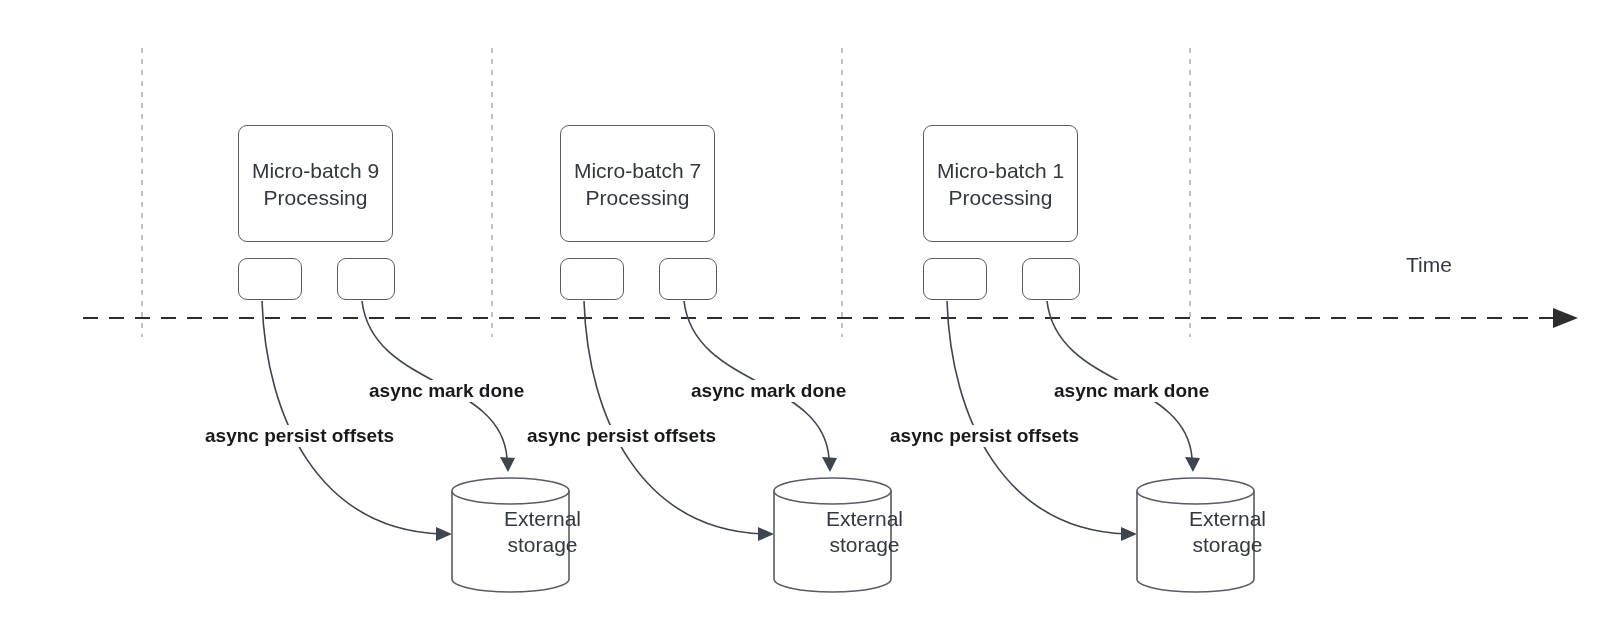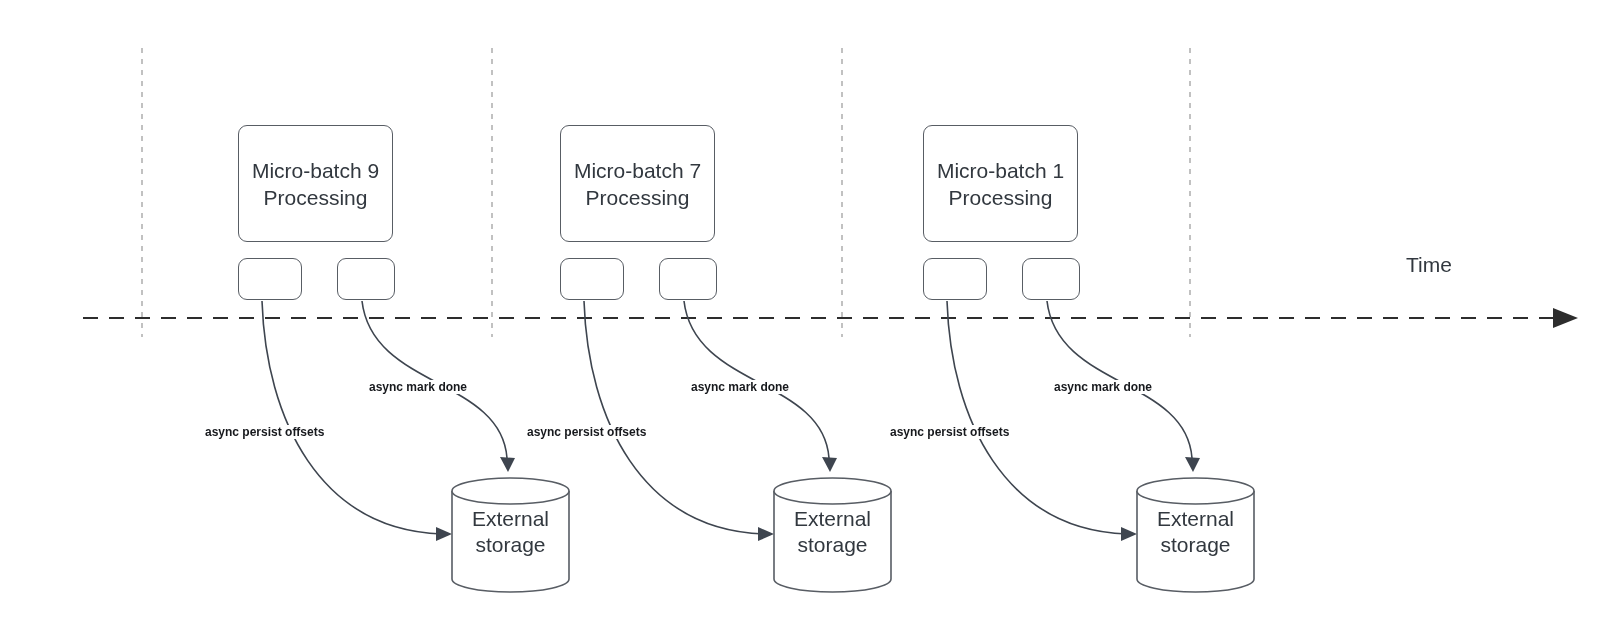--- a/index.html
+++ b/index.html
@@ -24,29 +24,29 @@
     box-sizing:border-box;
   }
   .mini{
     position:absolute;top:258px;height:42px;background:#fff;
     border:1.6px solid var(--shape_border);border-radius:9px;box-sizing:border-box;
   }
   .mini.left{left:238px;width:64px;}
   .mini.right{left:337px;width:58px;}
 
   .flow-label{
-    position:absolute;font-size:12px;font-weight:bold;color:var(--label_text);
+    position:absolute;font-size:19px;font-weight:bold;color:var(--label_text);
     background:#fff;padding:0 3px;white-space:nowrap;
   }
   .flow-label.persist{left:202px;top:417px;margin-top:8px;}
   .flow-label.done{left:366px;top:380px;}
 
   .storage-text{
     position:absolute;left:452px;top:506px;width:117px;text-align:center;
-    font-size:21px;line-height:26px;color:var(--node_text);white-space:pre-line;
+    font-size:21px;line-height:26px;color:var(--node_text);white-space:pre-line;padding-left:32px;
   }
 
   .time-label{
     position:absolute;left:1362px;top:253px;font-size:21px;color:var(--node_text);margin-left:44px;
   }
 
   .curve{fill:none;stroke:var(--arrow);stroke-width:1.6px;}
   .arrowhead{fill:var(--arrow);stroke:none;}
   .cyl{fill:#ffffff;stroke:var(--shape_border);stroke-width:1.6px;}
   .axis-line{stroke:var(--axis);stroke-width:2.2px;stroke-dasharray:15 11;fill:none;}

